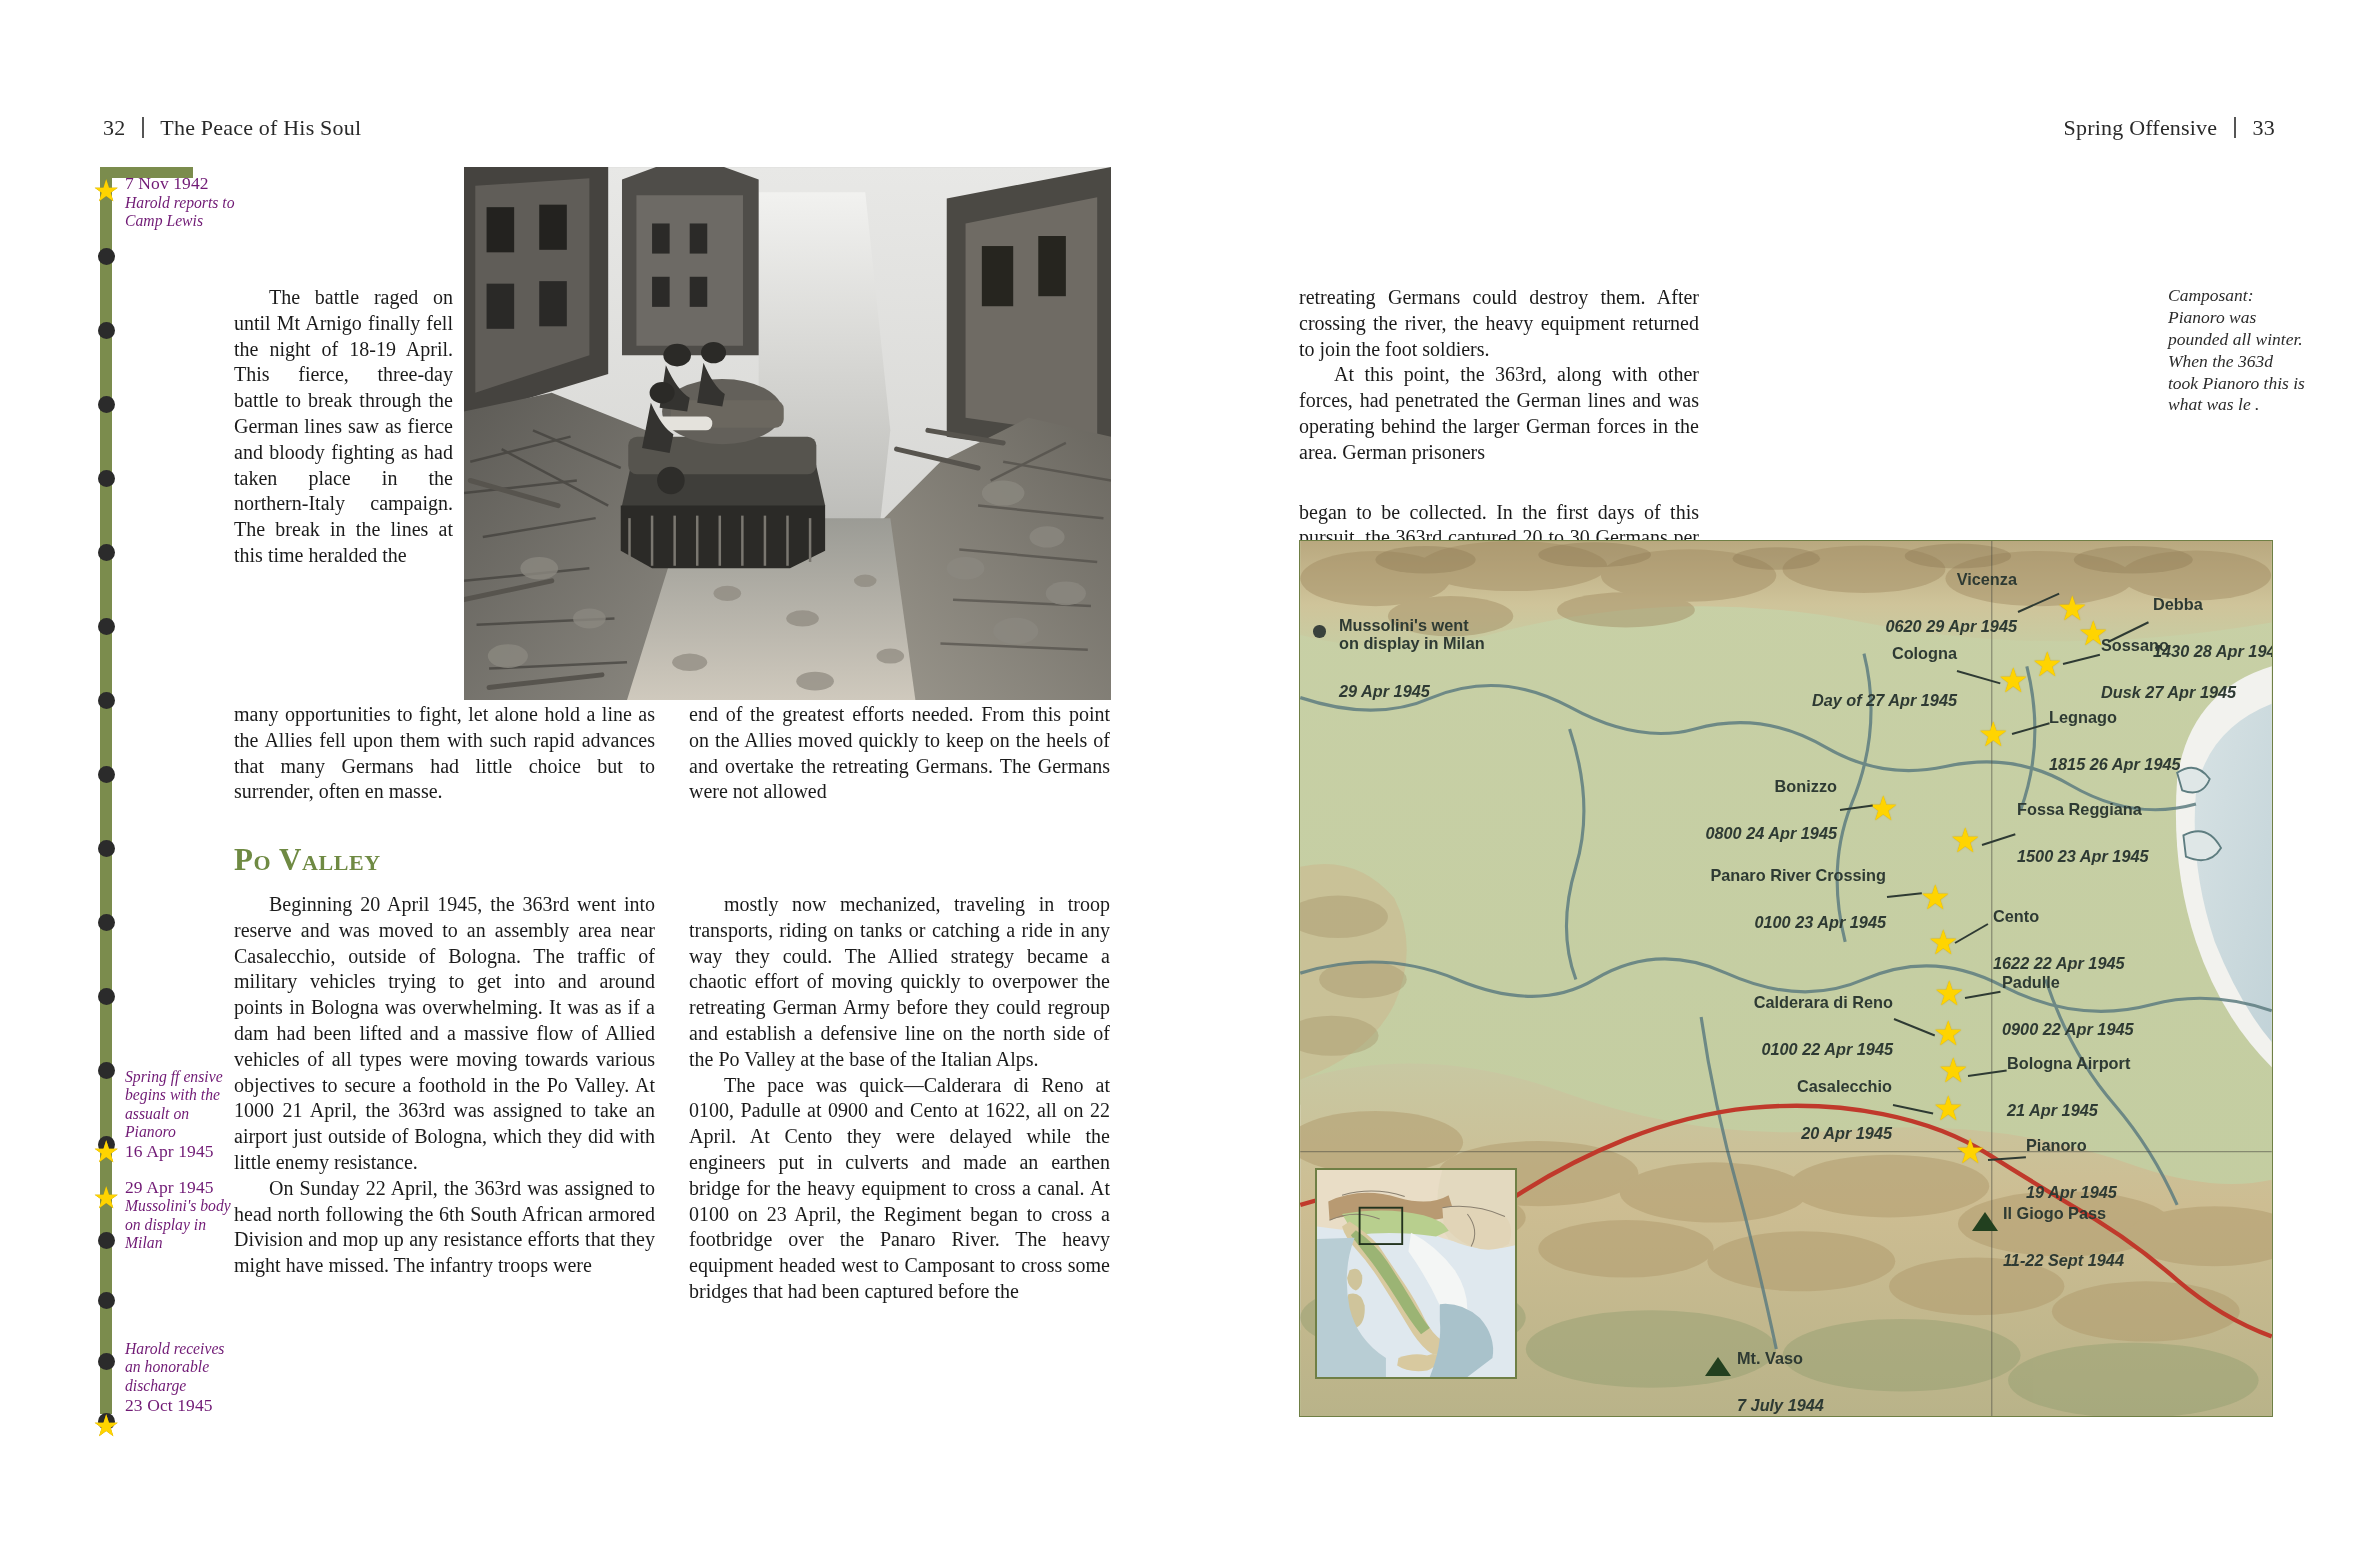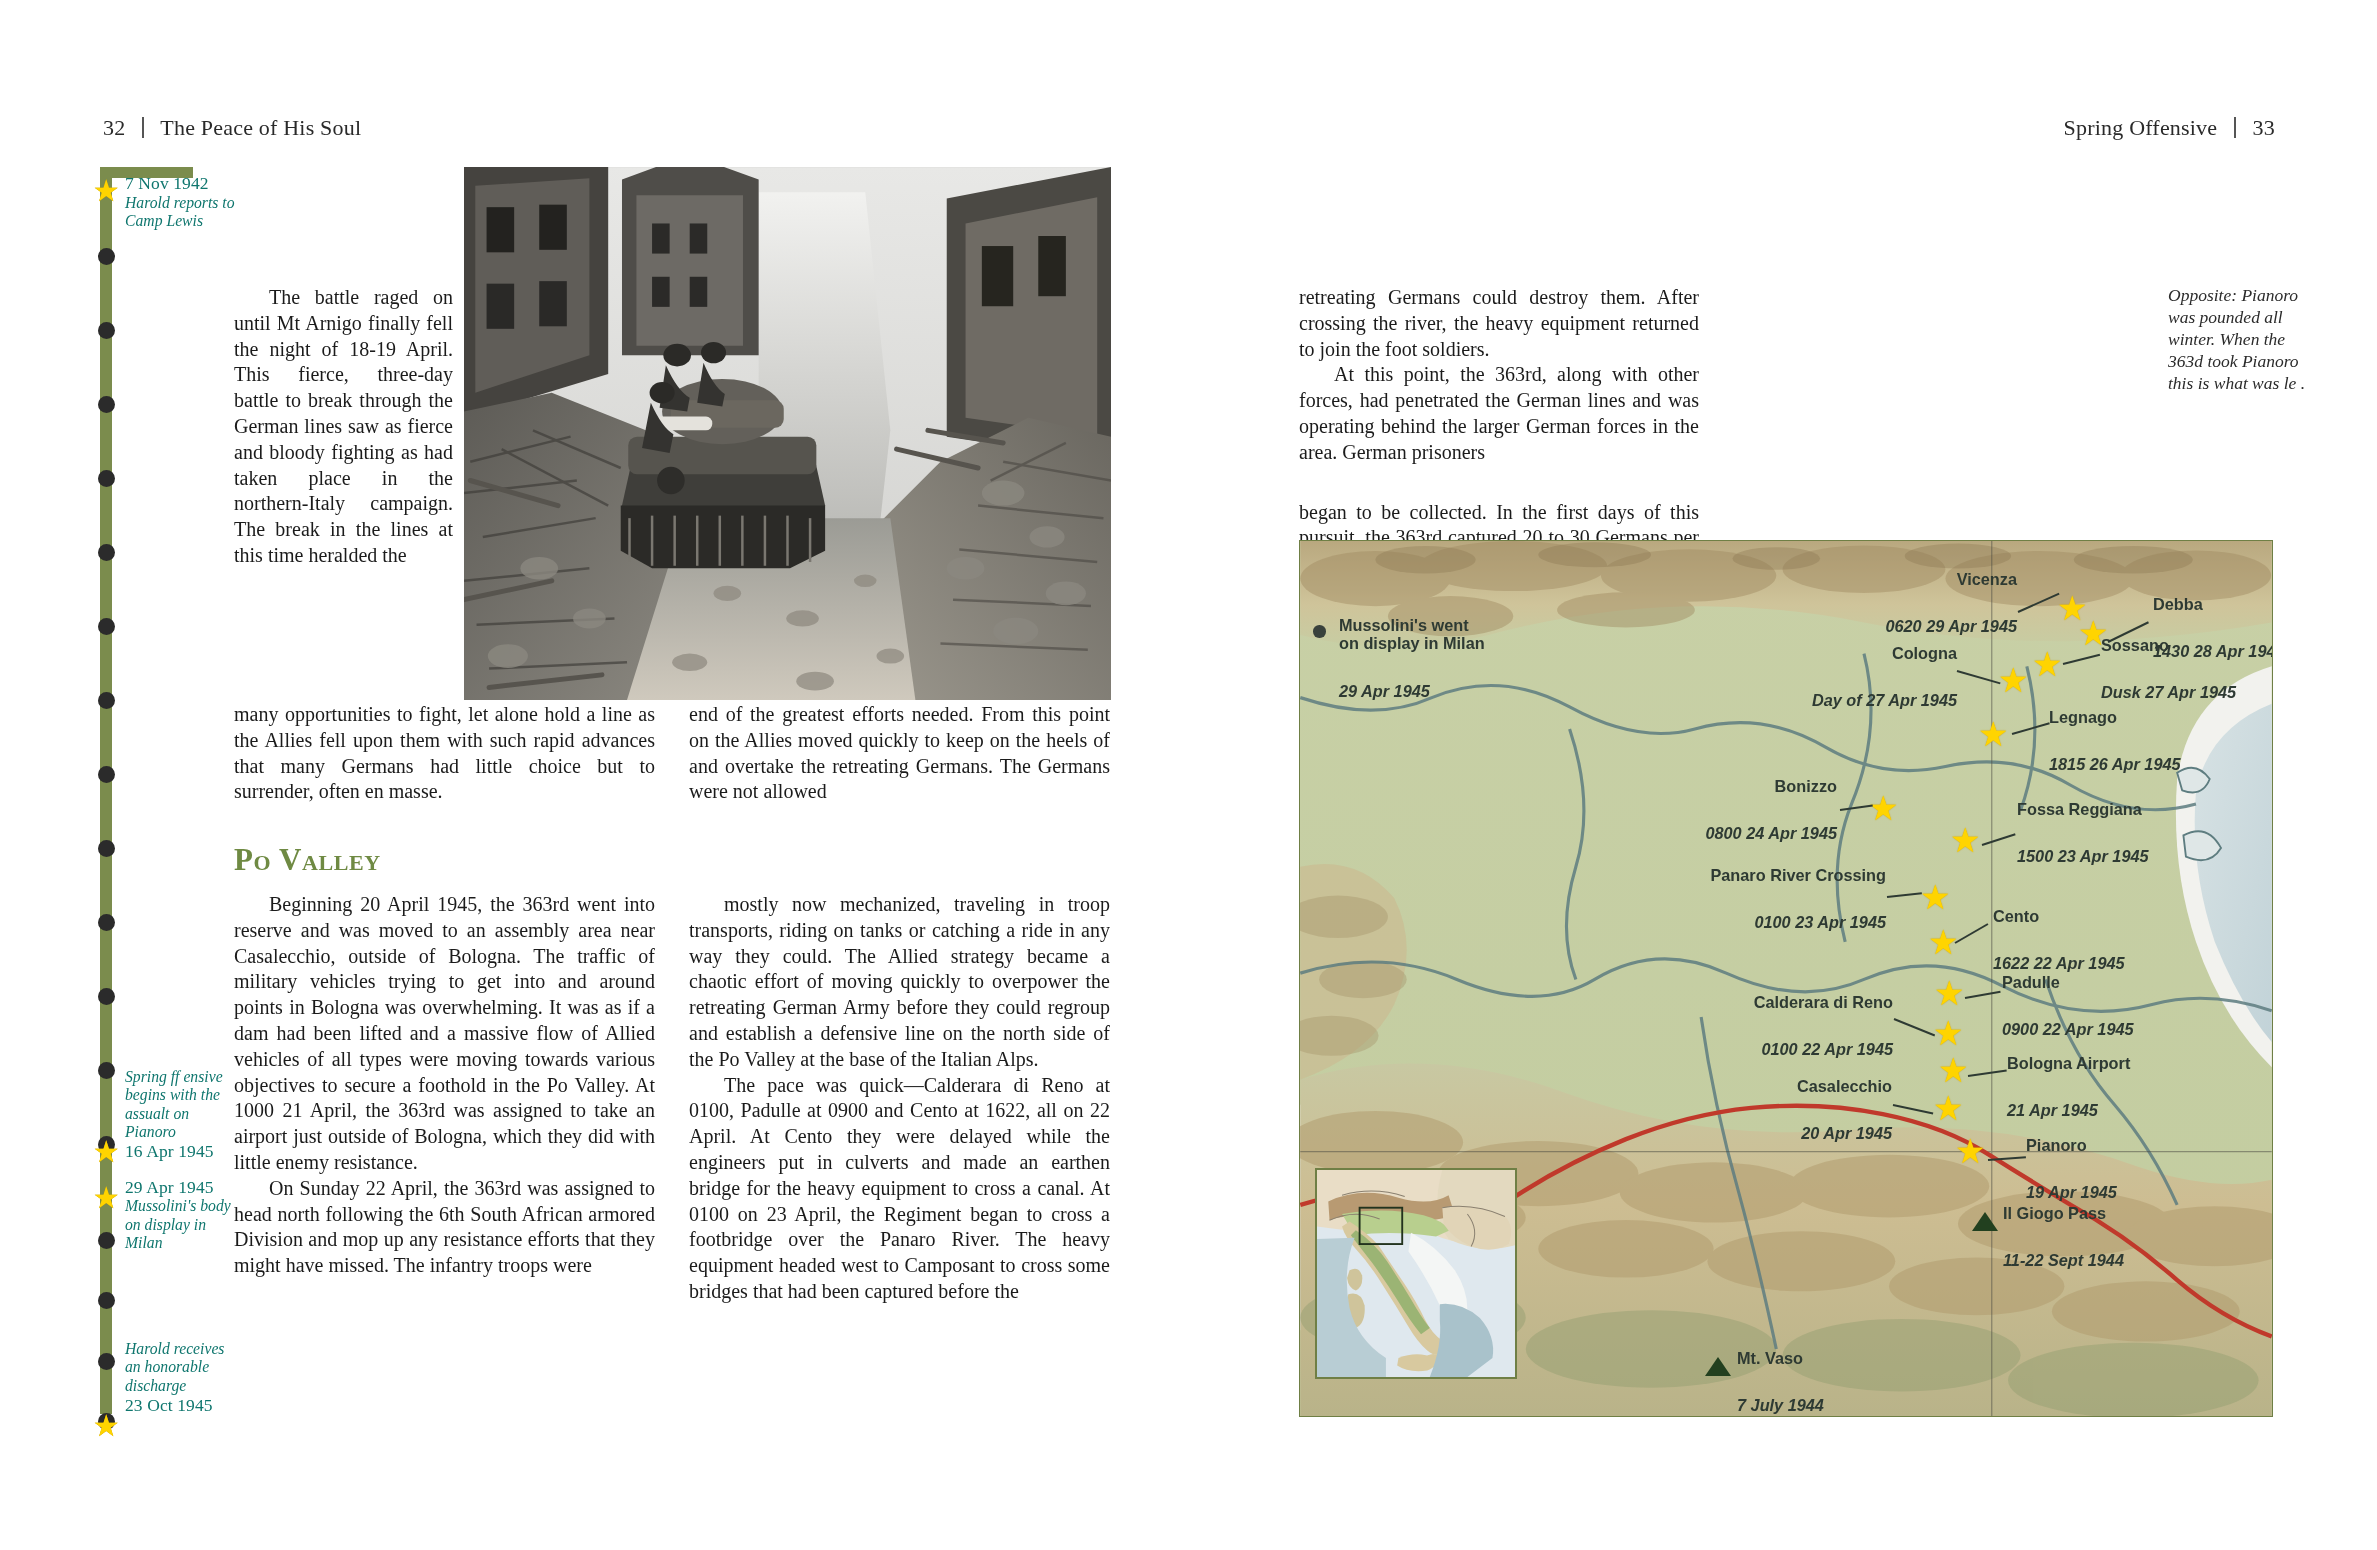--- a/index.html
+++ b/index.html
@@ -17,21 +17,21 @@
   .leftpage{position:absolute;left:0;top:0;width:1189px;height:1551px;}
   .rightpage{position:absolute;left:1189px;top:0;width:1189px;height:1551px;}
 
   
   #timeline{position:absolute;left:100px;top:167px;width:119px;height:1247px;}
   .rail{position:absolute;left:0px;top:11.3px;width:12px;height:1236px;background:#7b8c4d;}
   .rail-top{position:absolute;left:0px;top:0px;width:93px;height:11.3px;background:#7b8c4d;}
   .rail-dot{position:absolute;left:-2.5px;width:17px;height:17px;border-radius:50%;background:#2b2b2b;}
   .rail-star{position:absolute;left:-8.8px;width:30px;height:30px;color:#ffd400;font-size:30px;line-height:30px;text-align:center;
      text-shadow:0 0 0.6px #b08b00;}
-  .tl-note{position:absolute;left:25px;width:116px;font-size:15.7px;line-height:1.17;color:#0f766e;}
+  .tl-note{position:absolute;left:25px;width:116px;font-size:15.7px;line-height:1.17;color:#701a75;}
   .tl-note .d{font-style:normal;font-size:17.5px;letter-spacing:0.1px;}
   .tl-note .i{font-style:italic;display:block;}
 
   
   #photo{position:absolute;left:464px;top:167px;width:647px;height:533px;overflow:hidden;background:#7c7c7c;}
   #photo svg{display:block;}
 
   
   .col{position:absolute;font-size:20px;line-height:1.29;text-align:justify;hyphens:auto;}
   #lp-c1-top{left:234px;top:285px;width:219px;}
@@ -292,21 +292,21 @@
     <div class="c">
       <p class="para" style="text-indent:0">retreating Germans could destroy them. After crossing the river, the heavy equipment returned to join the foot soldiers.</p>
       <p class="para">At this point, the 363rd, along with other forces, had penetrated the German lines and was operating behind the larger German forces in the area. German prisoners</p>
     </div>
     <div class="c">
       <p class="para" style="text-indent:0">began to be collected. In the first days of this pursuit, the 363rd captured 20 to 30 Germans per day and later on many, many more. Some elements of the 363rd joined the South Africans in an assault on Finale where 2,000 Germans were captured.</p>
       <p class="para">Fossa Reggiana was reached at 1500 on</p>
     </div>
   </div>
 
-  <div id="rp-caption">Opposite: Pianoro was pounded all winter. When the 363d took Pianoro this is what was le .</div>
+  <div id="rp-caption">Camposant: Pianoro was pounded all winter. When the 363d took Pianoro this is what was le .</div>
 
   <div id="map">
     <svg width="972" height="875" viewBox="0 0 1551 1397">
       <defs>
         <linearGradient id="plain" x1="0" y1="0" x2="0" y2="1">
           <stop offset="0%" stop-color="#c8d0a6"></stop>
             <stop offset="100%" stop-color="#c2cc9f"></stop>
         </linearGradient>
         <linearGradient id="alps" x1="0" y1="0" x2="0" y2="1">
           <stop offset="0%" stop-color="#b9a87f"></stop>

